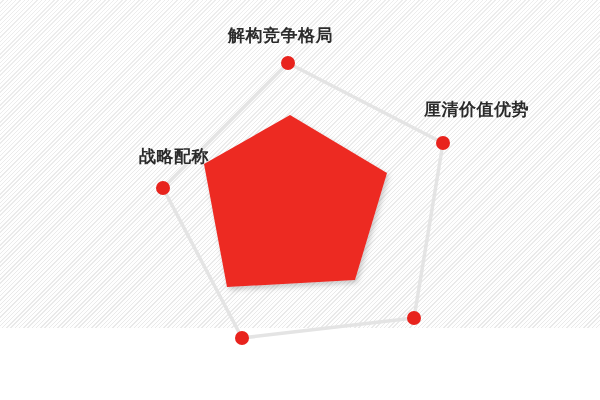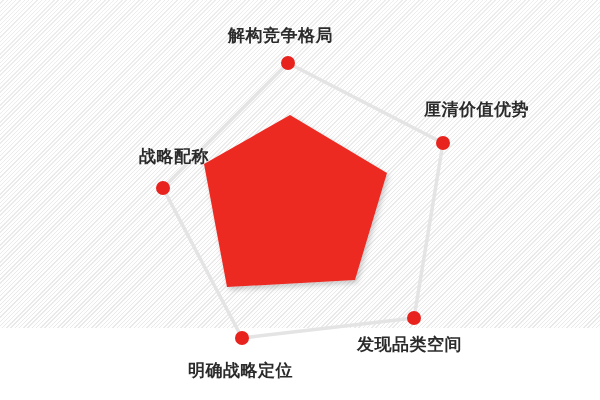--- a/index.html
+++ b/index.html
@@ -85,20 +85,18 @@
     <circle cx="443" cy="143" r="7" fill="#e8231d"></circle>
     <circle cx="414" cy="318" r="7" fill="#e8231d"></circle>
     <circle cx="242" cy="338" r="7" fill="#e8231d"></circle>
     <circle cx="163" cy="188" r="7" fill="#e8231d"></circle>
   </svg>
 
   <div class="node-label" id="label-0">解构竞争格局</div>
 
   <div class="node-label" id="label-1">厘清价值优势</div>
 
-  <div class="node-label" id="label-2">发现品类空间</div>
 
-  <div class="node-label" id="label-3">明确战略定位</div>
 
   <div class="node-label" id="label-4">战略配称</div>
 
 
 </div>
 
 </body></html>

